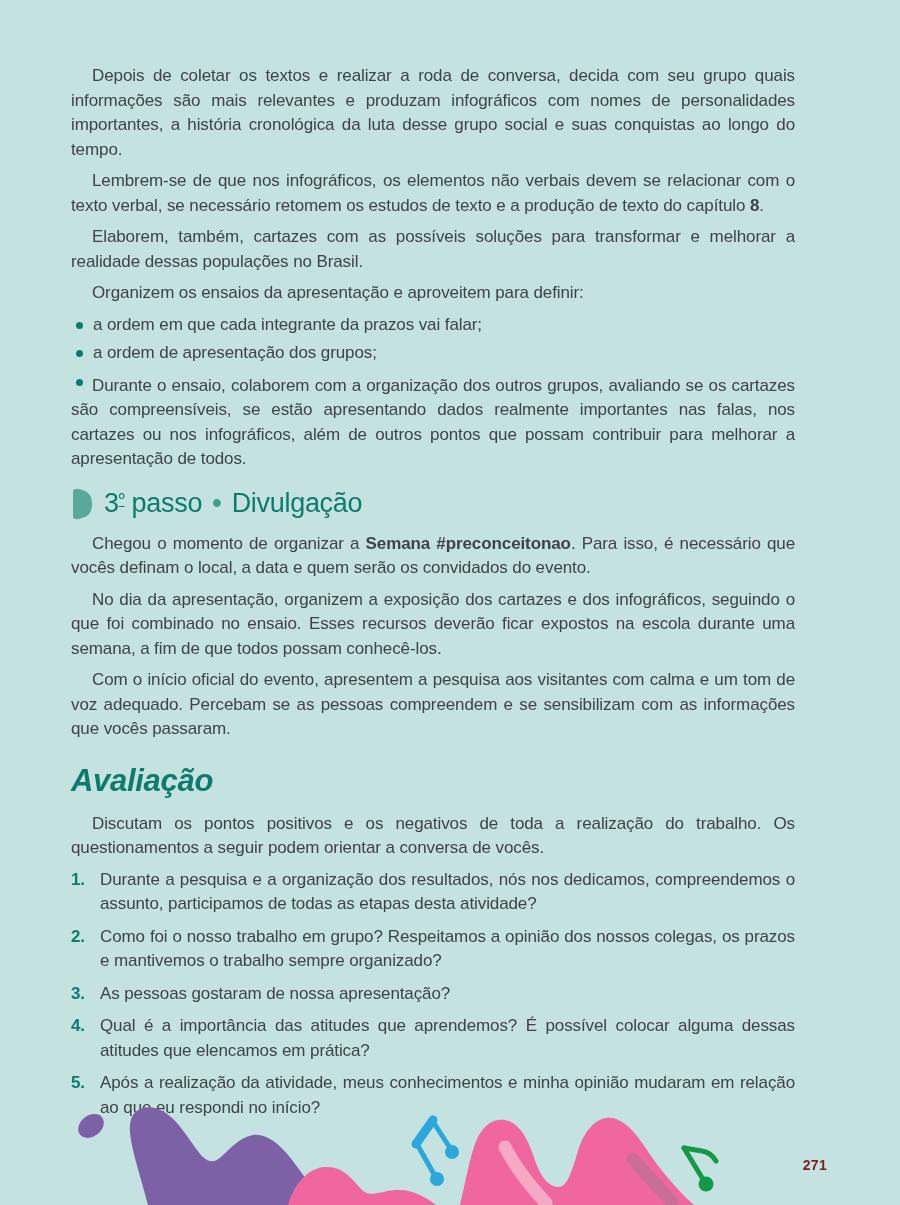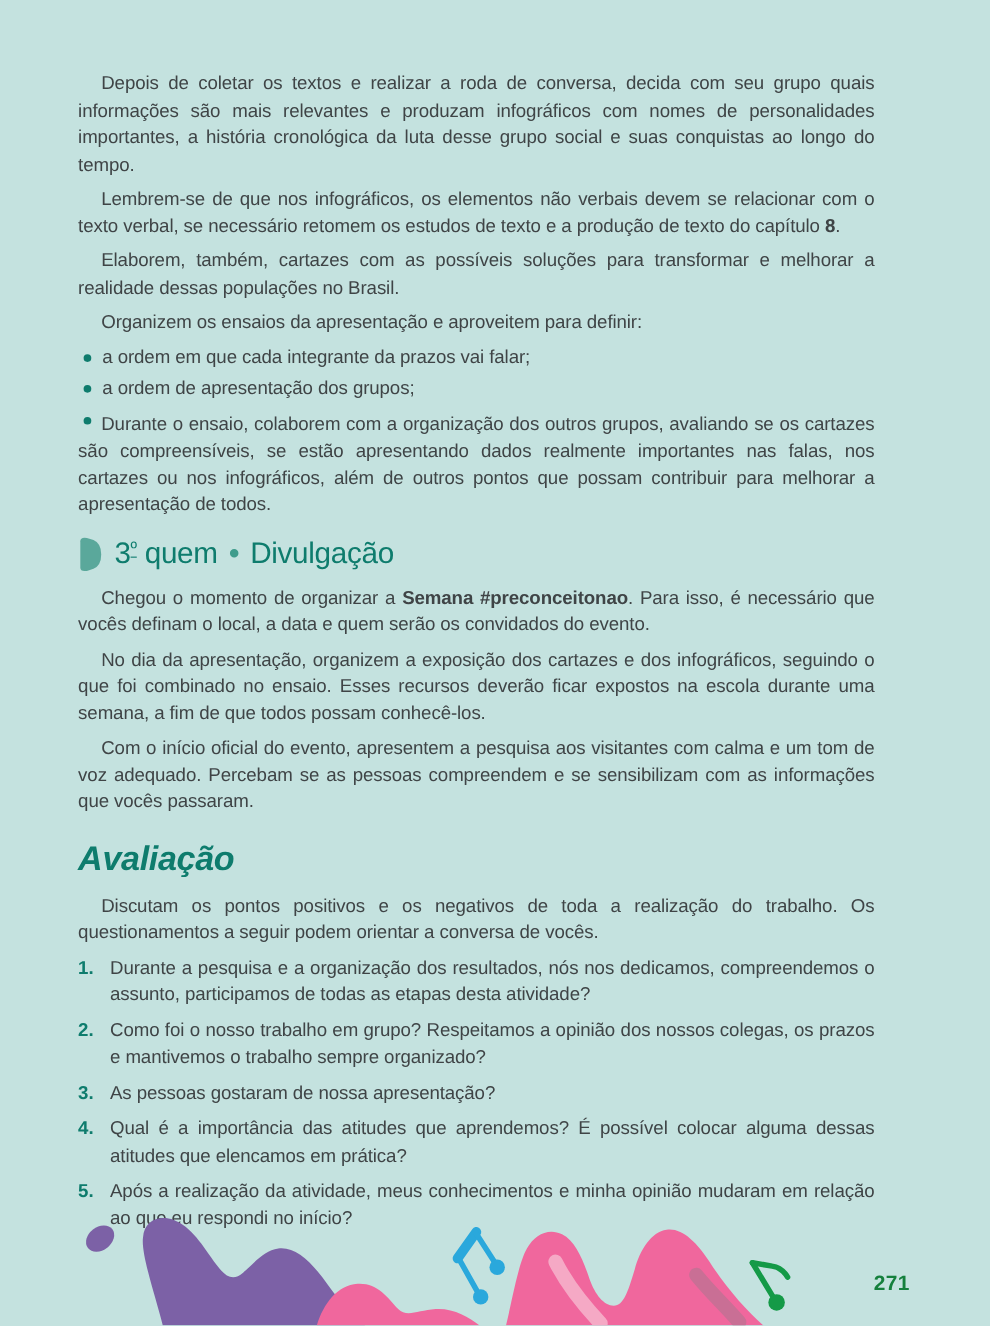--- a/index.html
+++ b/index.html
@@ -46,21 +46,21 @@
   ol.questions{list-style:none;margin:4px 0 0 0;padding:0;}
   ol.questions li{
     position:relative;padding-left:29px;margin:0 0 8px 0;
     font-size:17px;line-height:24.5px;text-align:justify;letter-spacing:-0.1px;
   }
   ol.questions .qnum{
     position:absolute;left:0;top:0;color:var(--teal);font-weight:bold;
   }
   .page-number{
     position:absolute;right:73px;top:1157px;
-    font-size:19px;font-weight:bold;color:#15803d;letter-spacing:0.3px;
+    font-size:14px;font-weight:bold;color:#7f1d1d;letter-spacing:0.3px;
   }
   .decor{position:absolute;left:0;bottom:0;width:900px;height:108px;display:block;}
 </style>
 </head>
 <body>
 
 <div class="content">
 
   <p class="para"><span>Depois de coletar os textos e realizar a roda de conversa, decida com seu grupo quais informações são mais relevantes e produzam infográficos com nomes de personalidades importantes, a história cronológica da luta desse grupo social e suas conquistas ao longo do tempo.</span></p>
   <p class="para"><span>Lembrem-se de que nos infográficos, os elementos não verbais devem se relacionar com o texto verbal, se necessário retomem os estudos de texto e a produção de texto do capítulo </span><span class="bold">8</span><span>.</span></p>
@@ -83,21 +83,21 @@
 
   <p class="para"><span>Durante o ensaio, colaborem com a organização dos outros grupos, avaliando se os cartazes são compreensíveis, se estão apresentando dados realmente importantes nas falas, nos cartazes ou nos infográficos, além de outros pontos que possam contribuir para melhorar a apresentação de todos.</span></p>
 
   <h2 class="step">
     <span class="icon">
       <svg width="22" height="34" viewBox="0 0 22 34" aria-hidden="true">
         <path d="M2,5 Q2,1 8,2 L14,4 Q21,7 21,17 Q21,27 14,30 L8,32 Q2,33 2,29 Z" fill="#5aa89b"></path>
       </svg>
     </span>
     <span>
-      <span>3</span><span class="ord">º</span><span> quem</span>
+      <span>3</span><span class="ord">º</span><span> passo</span>
       <span class="sep">•</span>
       <span class="strong">Divulgação</span>
     </span>
   </h2>
 
   <p class="para"><span>Chegou o momento de organizar a </span><span class="bold">Semana #preconceitonao</span><span>. Para isso, é necessário que vocês definam o local, a data e quem serão os convidados do evento.</span></p>
   <p class="para"><span>No dia da apresentação, organizem a exposição dos cartazes e dos infográficos, seguindo o que foi combinado no ensaio. Esses recursos deverão ficar expostos na escola durante uma semana, a fim de que todos possam conhecê-los.</span></p>
   <p class="para"><span>Com o início oficial do evento, apresentem a pesquisa aos visitantes com calma e um tom de voz adequado. Percebam se as pessoas compreendem e se sensibilizam com as informações que vocês passaram.</span></p>
 
   <h2 class="eval">Avaliação</h2>

